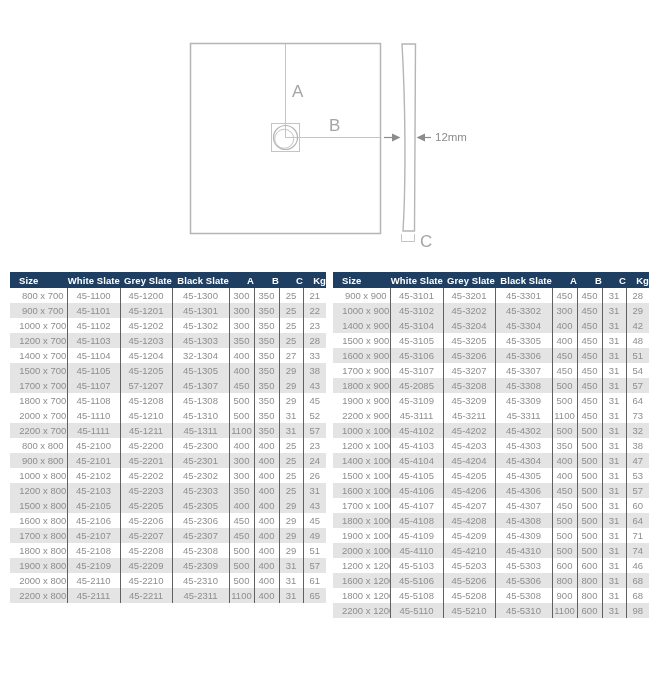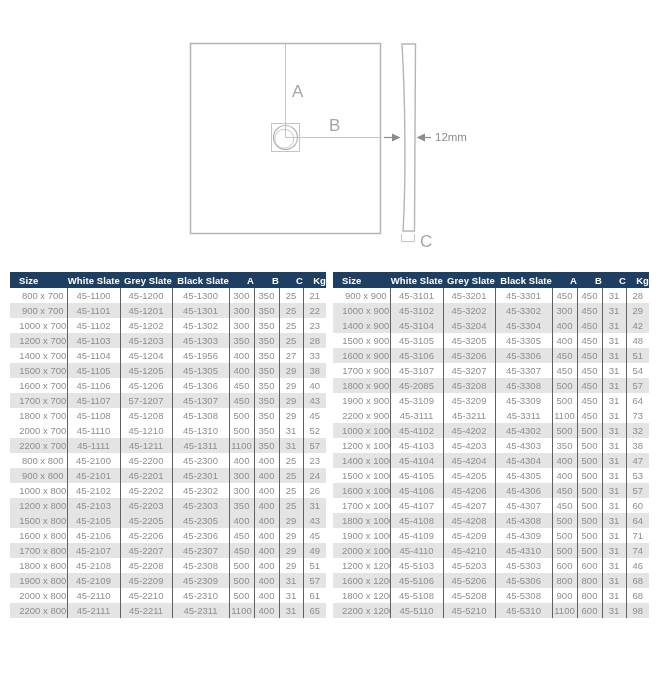--- a/index.html
+++ b/index.html
@@ -131,45 +131,35 @@
           <td>45-1303</td>
           <td>350</td>
           <td>350</td>
           <td>25</td>
           <td>28</td>
         </tr>
         <tr>
           <td>1400 x 700</td>
           <td>45-1104</td>
           <td>45-1204</td>
-          <td>45-1956</td>
+          <td>32-1304</td>
           <td>400</td>
           <td>350</td>
           <td>27</td>
           <td>33</td>
         </tr>
         <tr class="stripe">
           <td>1500 x 700</td>
           <td>45-1105</td>
           <td>45-1205</td>
           <td>45-1305</td>
           <td>400</td>
           <td>350</td>
           <td>29</td>
           <td>38</td>
-        </tr>
-        <tr>
-          <td>1600 x 700</td>
-          <td>45-1106</td>
-          <td>45-1206</td>
-          <td>45-1306</td>
-          <td>450</td>
-          <td>350</td>
-          <td>29</td>
-          <td>40</td>
         </tr>
         <tr class="stripe">
           <td>1700 x 700</td>
           <td>45-1107</td>
           <td>57-1207</td>
           <td>45-1307</td>
           <td>450</td>
           <td>350</td>
           <td>29</td>
           <td>43</td>

